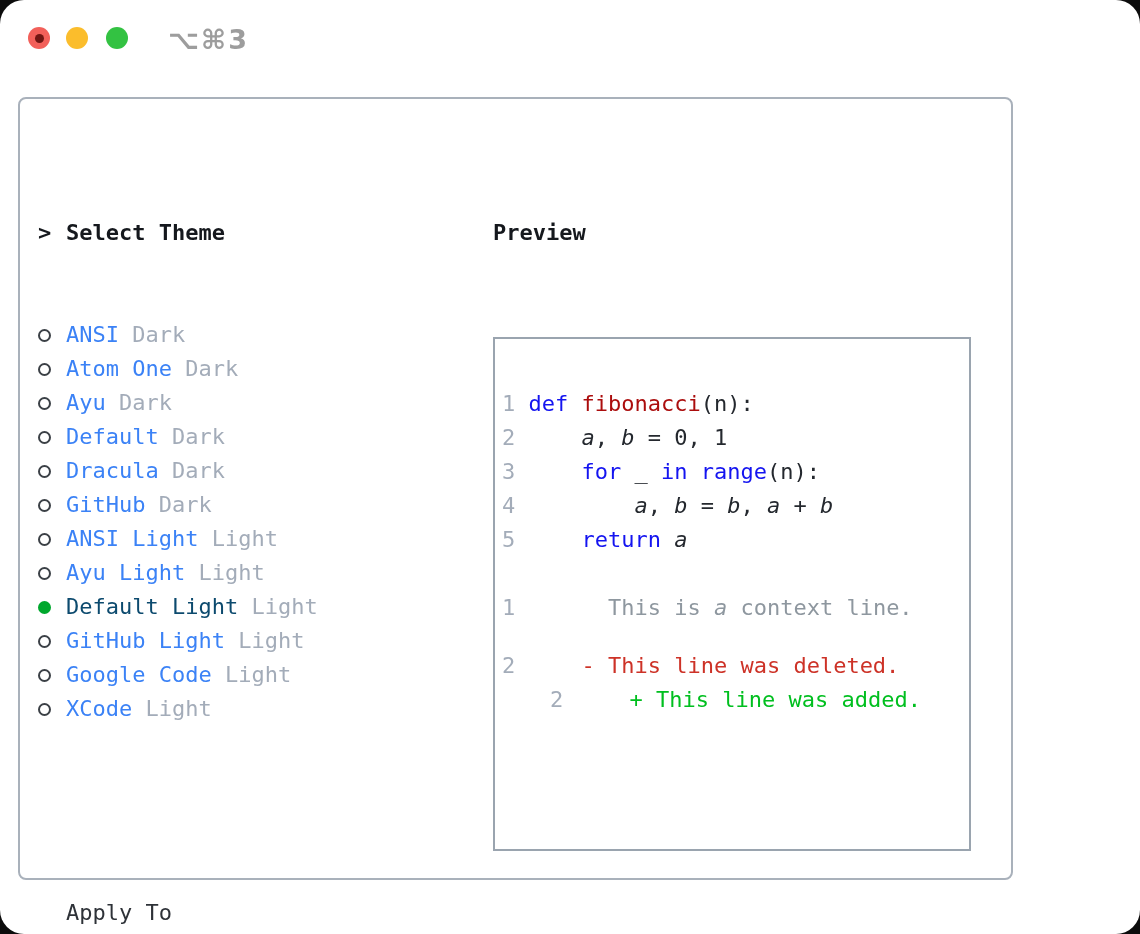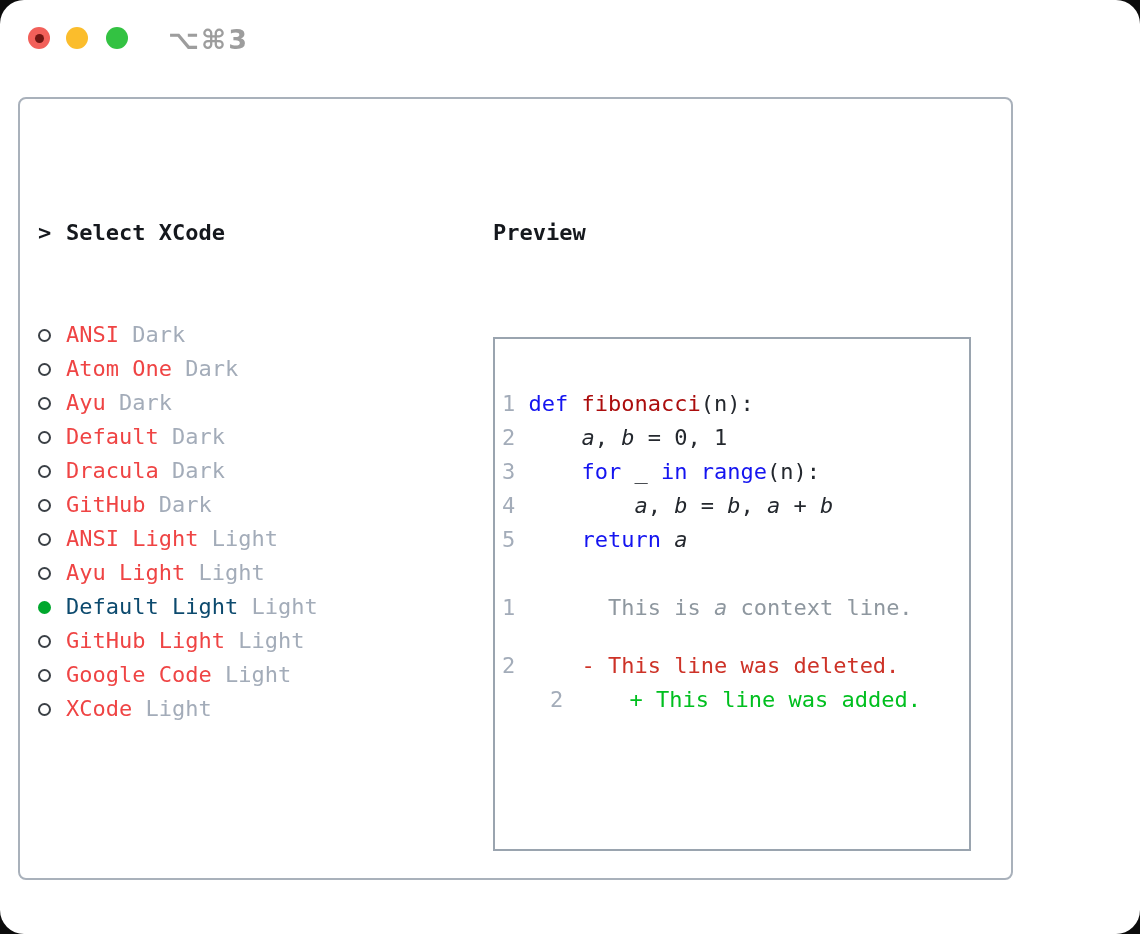--- a/index.html
+++ b/index.html
@@ -29,21 +29,21 @@
   }
   .col{position:absolute;font-size:22px;line-height:34px;color:#2e3238;white-space:pre;}
   .col-left{left:18px;top:49px;width:440px;}
   .col-right{left:473px;top:49px;width:500px;}
   .row{display:flex;align-items:center;height:34px;}
   .cell{display:inline-flex;width:28px;align-items:center;flex:0 0 28px;}
   .caret{font-weight:bold;color:#15181d;}
   .hdr{font-weight:bold;color:#15181d;}
   .radio{width:13px;height:13px;border-radius:50%;border:2px solid #3b4046;box-sizing:border-box;}
   .radio.sel{background:#00a82e;border-color:#00a82e;}
-  .t-name{color:#ef4444;}
+  .t-name{color:#3b82f6;}
   .t-variant{color:#a3acb9;}
   .row.selected .t-name{color:#0c4a6e;}
   .spacer{height:34px;}
   
   .preview-title{font-weight:bold;color:#15181d;height:34px;}
   .preview-box{
     margin-top:19px;width:478px;height:514px;box-sizing:border-box;
     border:2px solid #9aa4af;padding:48px 0 0 7px;background:#ffffff;overflow:hidden;
   }
   .pline{height:34px;white-space:pre;color:#24282e;}
@@ -66,24 +66,27 @@
       </span>
     <span class="tl yellow"></span>
     <span class="tl green"></span>
     <span class="shortcut">⌥⌘3</span>
   </div>
 
   <div class="panel">
 
     <div class="col col-left">
       <div class="row">
-        <span class="cell caret">&gt;</span><span class="hdr">Select XCode</span>
+        <span class="cell caret">&gt;</span><span class="hdr">Select Theme</span>
       </div>
       <div id="theme-items"><div class="row"><span class="cell"><span class="radio"></span></span><span class="t-name">ANSI </span><span class="t-variant">Dark</span></div><div class="row"><span class="cell"><span class="radio"></span></span><span class="t-name">Atom One </span><span class="t-variant">Dark</span></div><div class="row"><span class="cell"><span class="radio"></span></span><span class="t-name">Ayu </span><span class="t-variant">Dark</span></div><div class="row"><span class="cell"><span class="radio"></span></span><span class="t-name">Default </span><span class="t-variant">Dark</span></div><div class="row"><span class="cell"><span class="radio"></span></span><span class="t-name">Dracula </span><span class="t-variant">Dark</span></div><div class="row"><span class="cell"><span class="radio"></span></span><span class="t-name">GitHub </span><span class="t-variant">Dark</span></div><div class="row"><span class="cell"><span class="radio"></span></span><span class="t-name">ANSI Light </span><span class="t-variant">Light</span></div><div class="row"><span class="cell"><span class="radio"></span></span><span class="t-name">Ayu Light </span><span class="t-variant">Light</span></div><div class="row selected"><span class="cell"><span class="radio sel"></span></span><span class="t-name">Default Light </span><span class="t-variant">Light</span></div><div class="row"><span class="cell"><span class="radio"></span></span><span class="t-name">GitHub Light </span><span class="t-variant">Light</span></div><div class="row"><span class="cell"><span class="radio"></span></span><span class="t-name">Google Code </span><span class="t-variant">Light</span></div><div class="row"><span class="cell"><span class="radio"></span></span><span class="t-name">XCode </span><span class="t-variant">Light</span></div></div>
       <div class="spacer"></div>
+      <div class="row">
+        <span class="cell"></span><span>Apply To</span>
+      </div>
       
       
       
       
     </div>
 
     <div class="col col-right">
       <div class="preview-title">Preview</div>
       <div class="preview-box" id="preview-box"><div class="pline ln-code"><span class="lnum">1 </span><span class="k-kw">def</span><span> </span><span class="k-fn">fibonacci</span><span>(n):</span></div><div class="pline ln-code"><span class="lnum">2 </span><span>    </span><span class="k-var">a</span><span>, </span><span class="k-var">b</span><span> = 0, 1</span></div><div class="pline ln-code"><span class="lnum">3 </span><span>    </span><span class="k-kw">for</span><span> _ </span><span class="k-kw">in</span><span> </span><span class="k-kw">range</span><span>(n):</span></div><div class="pline ln-code"><span class="lnum">4 </span><span>        </span><span class="k-var">a</span><span>, </span><span class="k-var">b</span><span> = </span><span class="k-var">b</span><span>, </span><span class="k-var">a</span><span> + </span><span class="k-var">b</span></div><div class="pline ln-code"><span class="lnum">5 </span><span>    </span><span class="k-kw">return</span><span> </span><span class="k-var">a</span></div><div class="pline ln-blank"><span class="lnum"> </span></div><div class="pline ln-context"><span class="lnum">1 </span><span>      This is </span><span class="k-var">a</span><span> context line.</span></div><div class="pline ln-deleted"><span class="lnum">2 </span><span>    - This line was deleted.</span></div><div class="pline ln-added"><span class="lnum">2 </span><span>    + This line was added.</span></div></div>
     </div>

